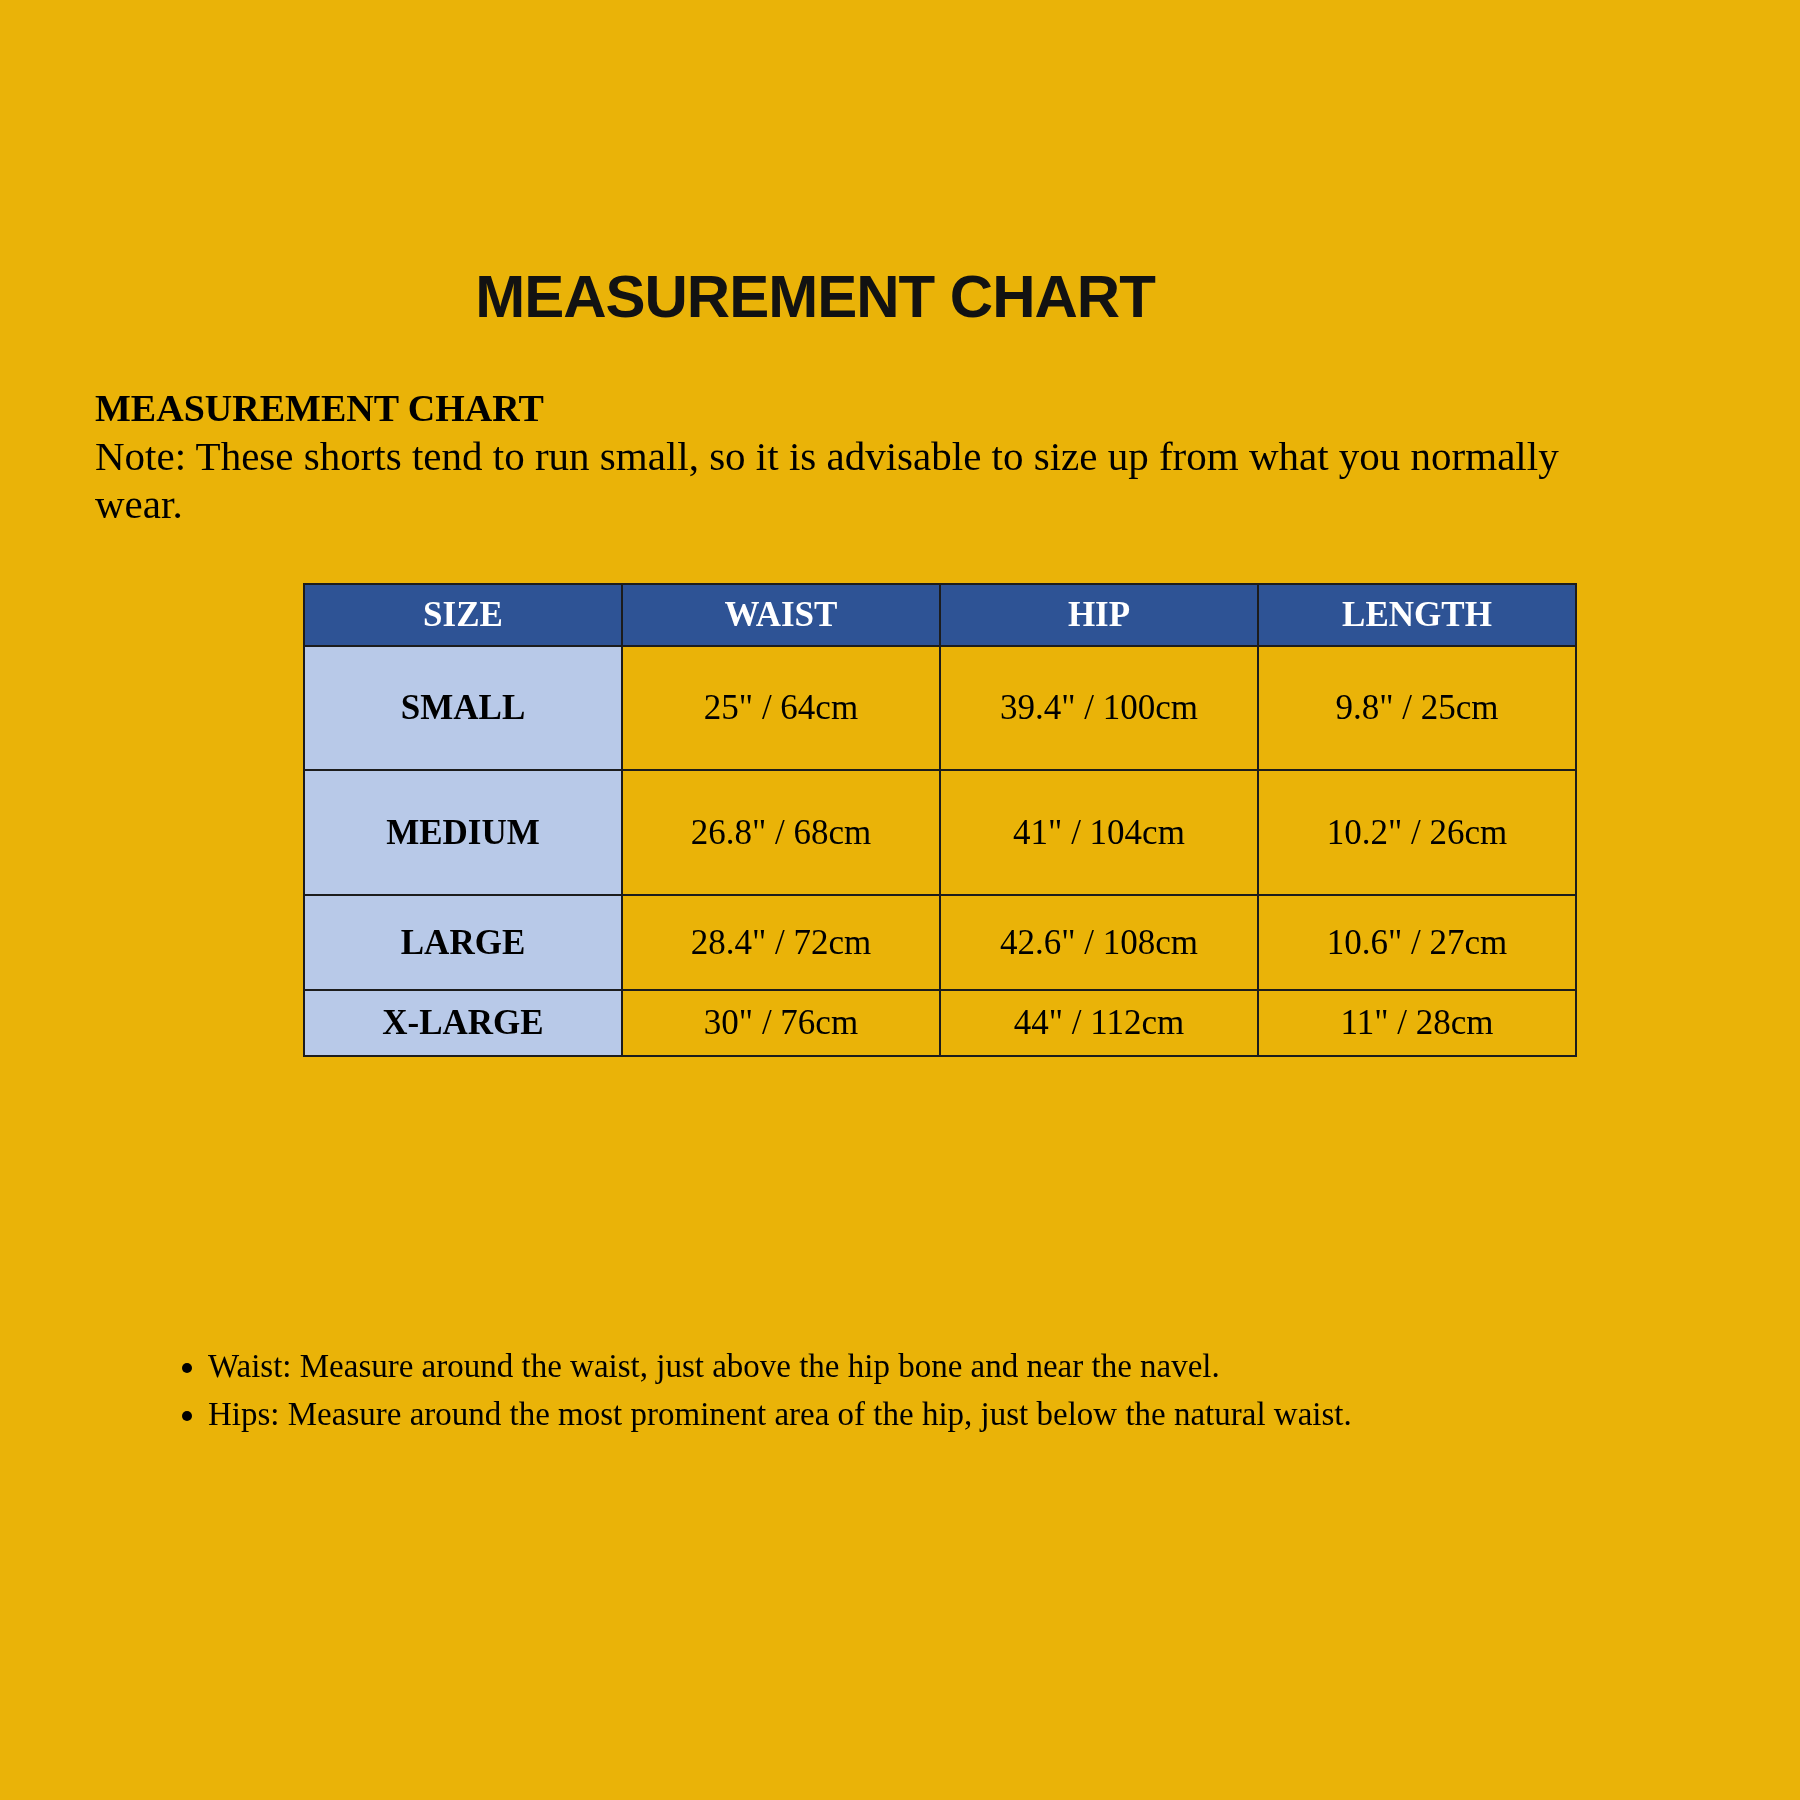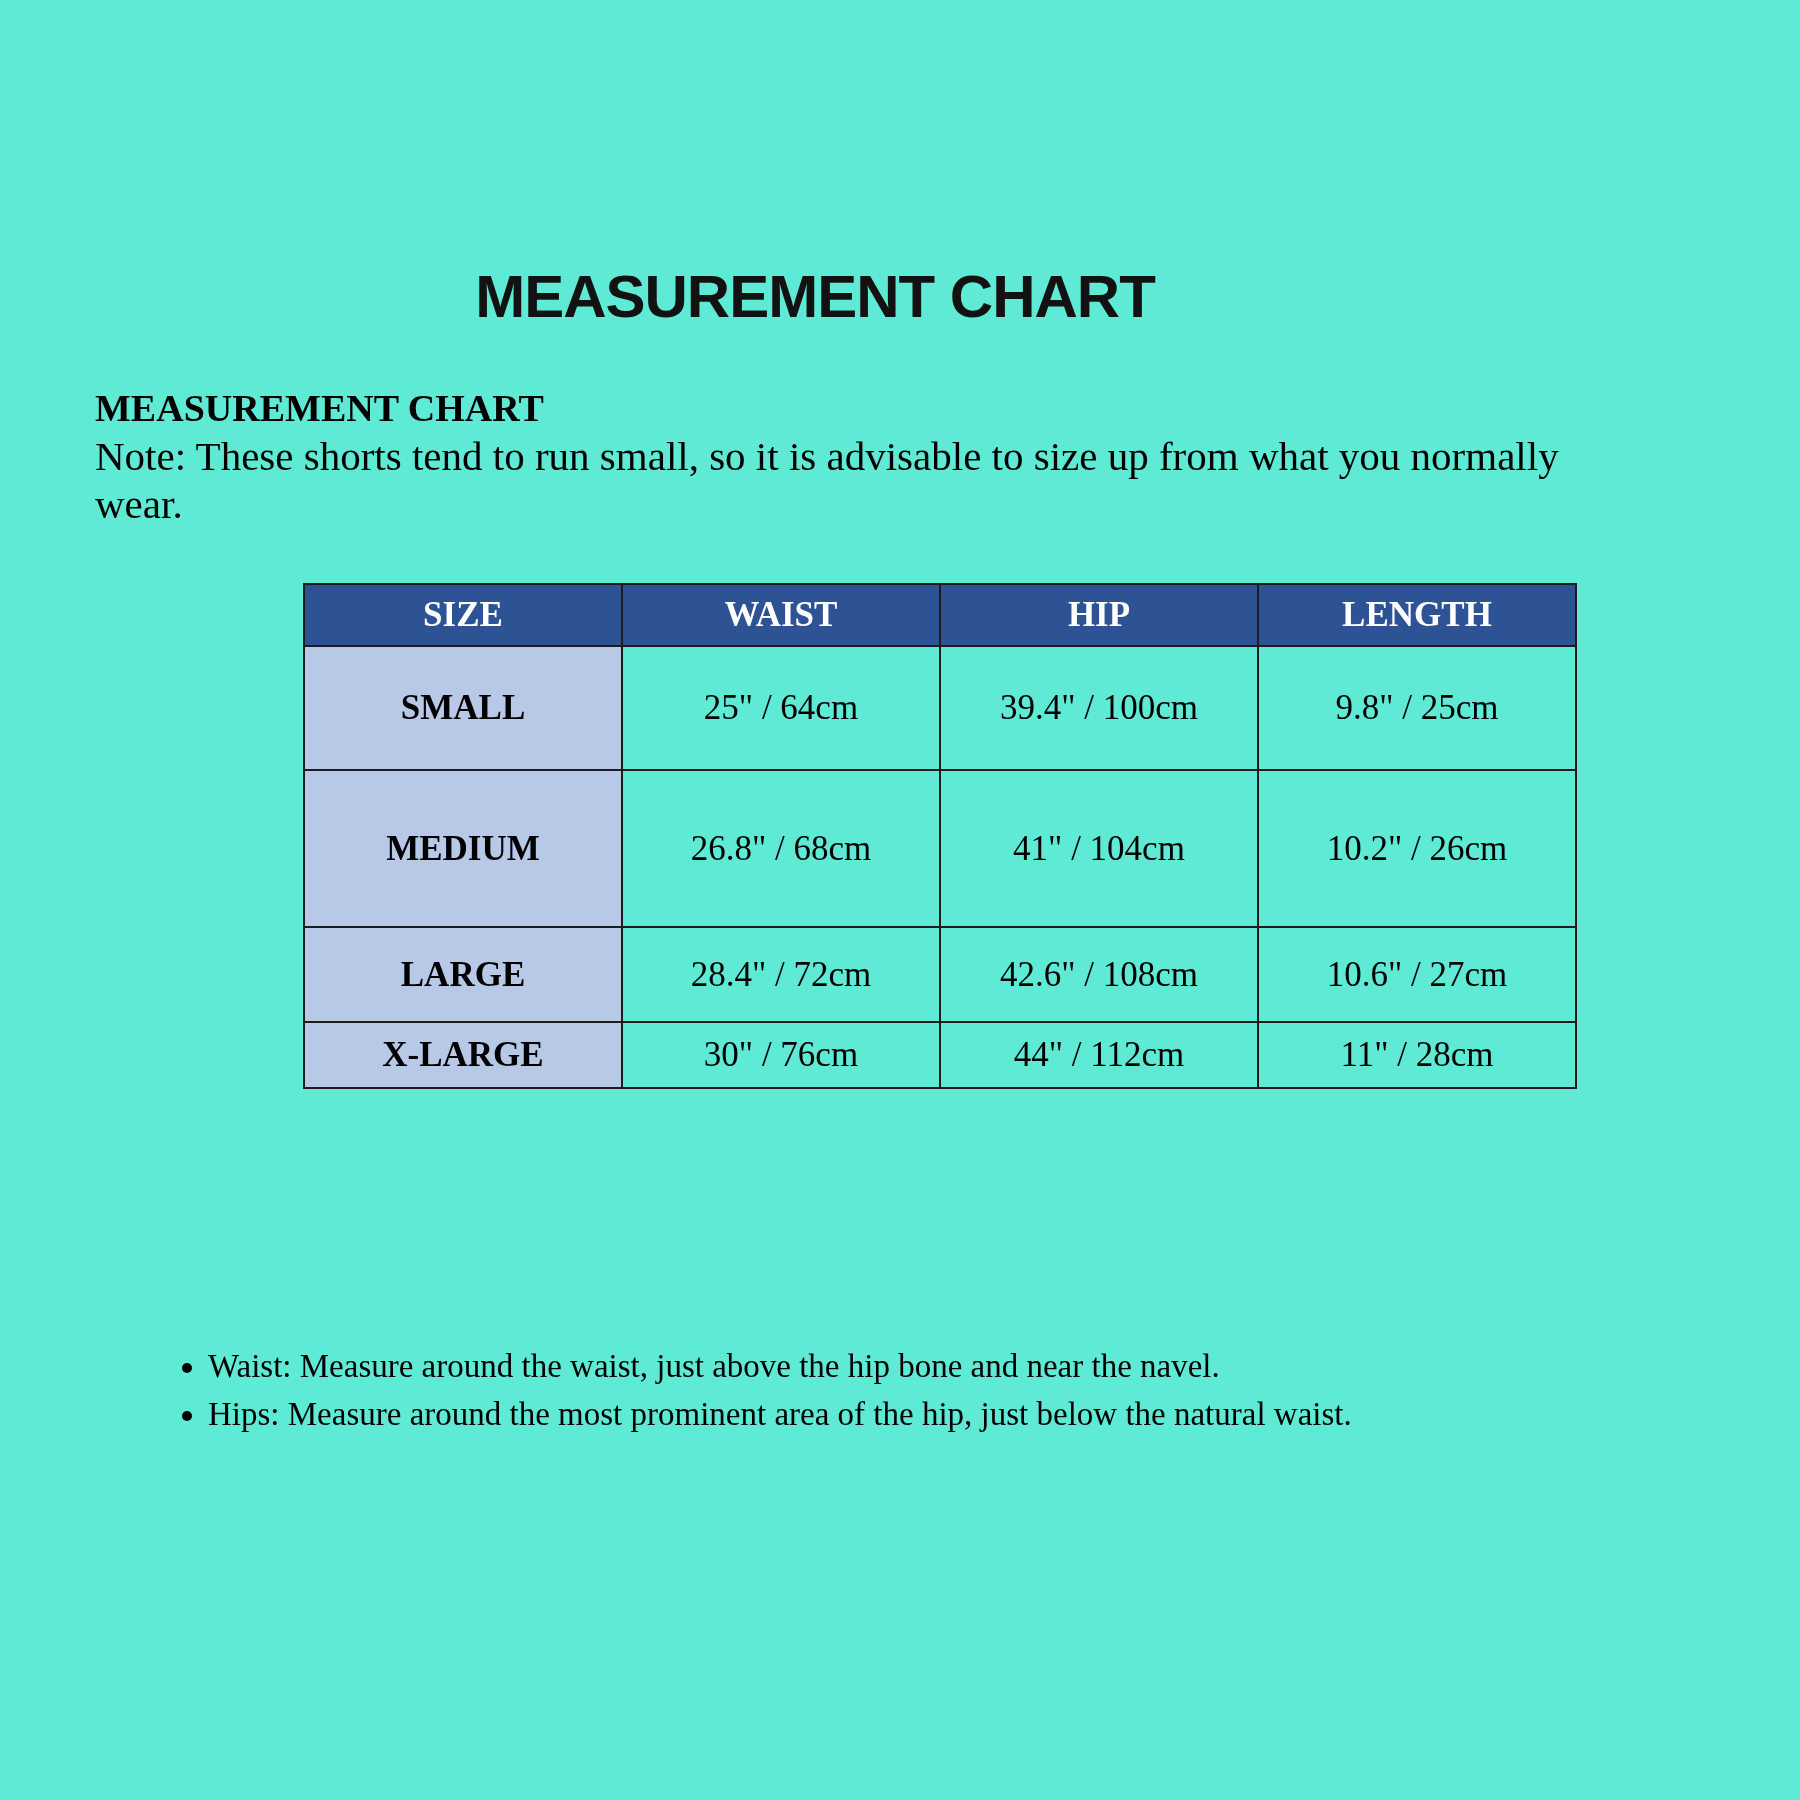--- a/index.html
+++ b/index.html
@@ -4,21 +4,21 @@
 <style>
   html, body {
     margin: 0;
     padding: 0;
     background: #ffffff;
   }
   .canvas {
     position: relative;
     width: 1800px;
     height: 1800px;
-    background: #5eead4;
+    background: #eab308;
     font-family: "Liberation Serif", serif;
     color: #000000;
     overflow: hidden;
     text-decoration: underline;
   }
 
   .main-title {
     position: absolute;
     top: 262px;
     left: 0;
@@ -72,21 +72,21 @@
     background: var(--header-bg, #2E5395);
     color: var(--header-text, #ffffff);
     font-weight: 700;
     font-size: 35px;
   }
   table.measurement-table td.size-cell {
     background: var(--size-col-bg, #B8C9E8);
     font-weight: 700;
   }
   tr.row-tall-1 { height: 124px; }
-  tr.row-tall-2 { height: 157px; margin-left: 39px; }
+  tr.row-tall-2 { height: 125px; margin-left: 39px; }
   tr.row-tall-3 { height: 95px; }
   tr.row-short  { height: 66px;  }
 
   .how-to-title {
     position: absolute;
     top: 1152px;
     left: 95px;
     margin: 0;
     font-size: 37px;
     font-weight: 700;

